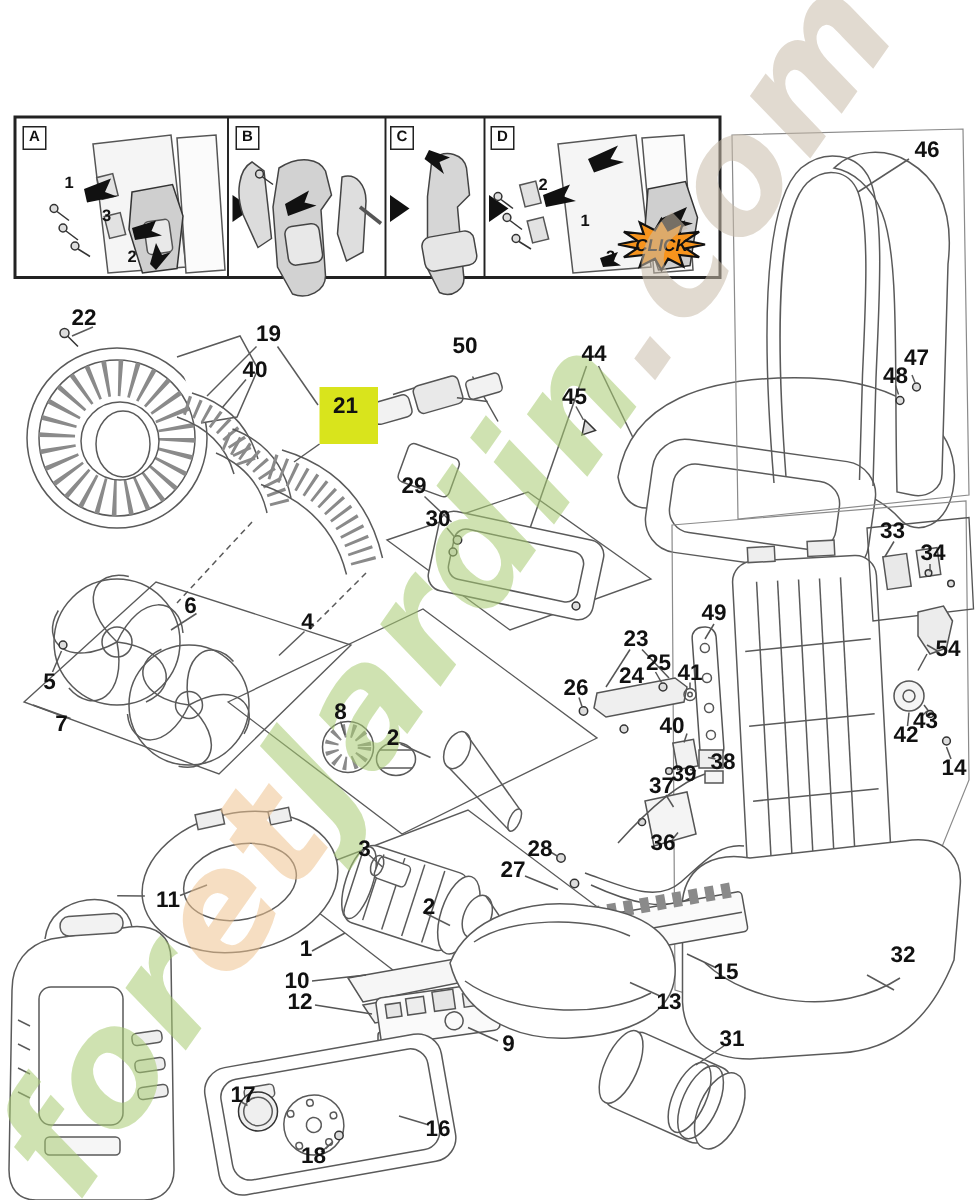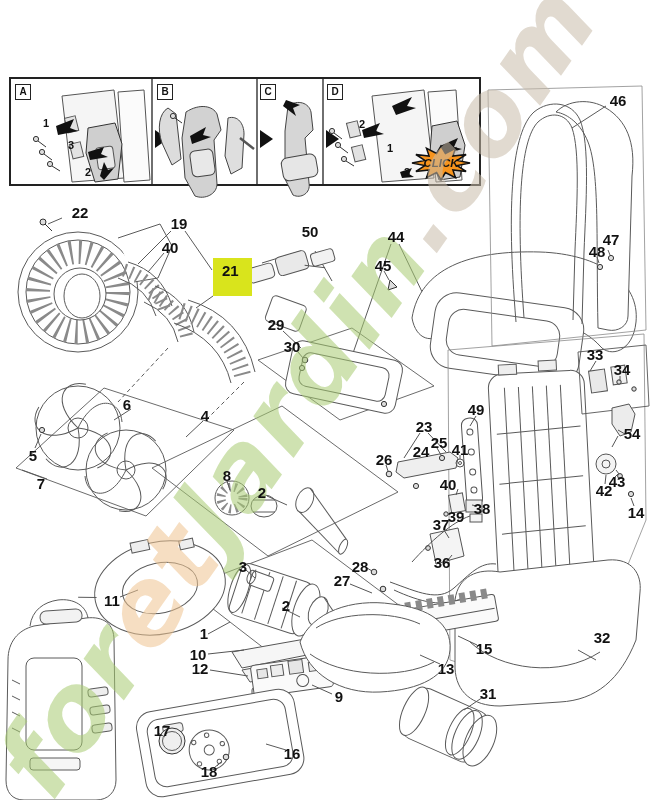--- a/index.html
+++ b/index.html
@@ -422,21 +422,21 @@
     </g>
 
     <rect id="hl-rect" stroke="none" fill="#d9e41c" x="213" y="258" width="39" height="38"></rect>
   </g>
 </svg>
 
 <div id="watermark"><span style="color: rgb(168, 204, 114);">for</span><span style="color: rgb(239, 196, 145);">et</span><span style="color: rgb(168, 204, 114);">Jardin</span><span style="color: rgb(201, 188, 170);">.com</span></div>
 
 <div id="callouts">
       <div class="callout" style="left: 618px; top: 100px;">46</div>
-      <div class="callout" style="left: 80px; top: 212px;">22</div>
+      <div class="callout" style="left: 56px; top: 212px;">22</div>
       <div class="callout" style="left: 179px; top: 223px;">19</div>
       <div class="callout" style="left: 310px; top: 231px;">50</div>
       <div class="callout" style="left: 396px; top: 236px;">44</div>
       <div class="callout" style="left: 611px; top: 239px;">47</div>
       <div class="callout" style="left: 170px; top: 247px;">40</div>
       <div class="callout" style="left: 597px; top: 251px;">48</div>
       <div class="callout" style="left: 383px; top: 265px;">45</div>
       <div class="callout" style="left: 276px; top: 324px;">29</div>
       <div class="callout" style="left: 292px; top: 346px;">30</div>
       <div class="callout" style="left: 595px; top: 354px;">33</div>

